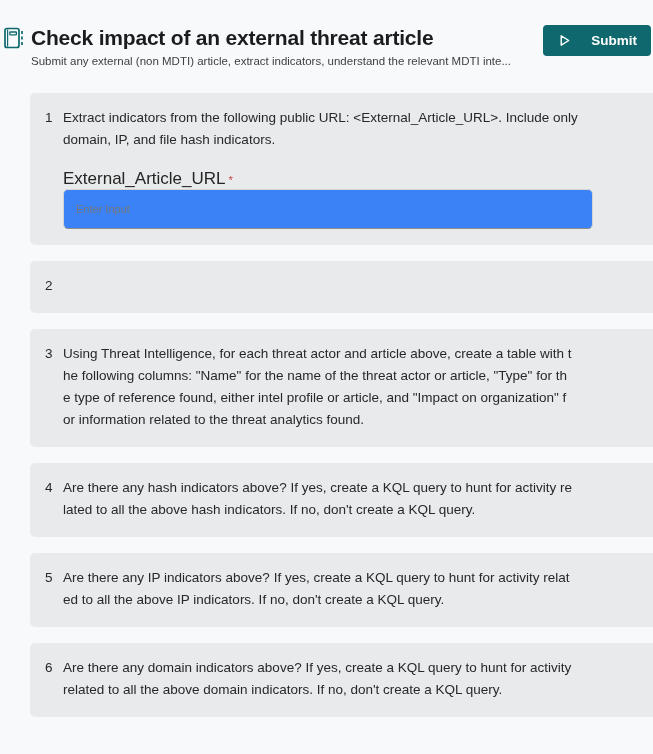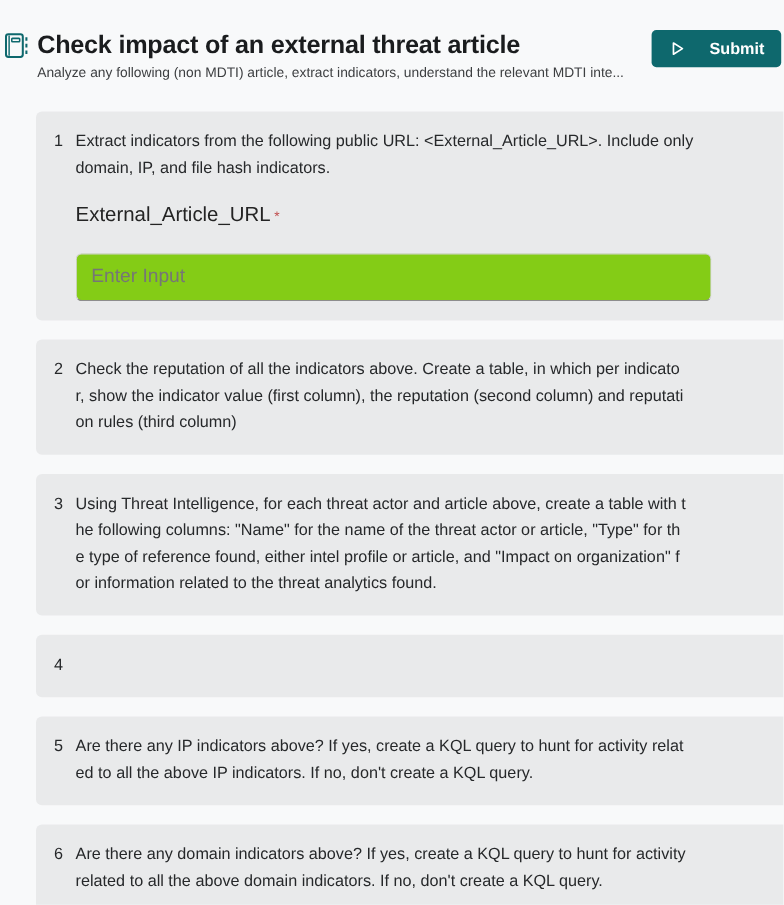--- a/index.html
+++ b/index.html
@@ -54,29 +54,29 @@
   .step-text {
     max-width: 515px;
     font-size: 13.5px; line-height: 22px; color: #26282a;
     word-break: break-all;
   }
   .field { margin-top: 18px; }
   .field-label { font-size: 17px; color: #242424; }
   .req-mark { color: #bf4a4a; margin-left: 3px; font-size: 11.5px; }
   .field input {
     display: block;
-    margin-top: 22px;
+    margin-top: 0;
     width: 530px; height: 40px;
-    background: #84cc16;
+    background: #3b82f6;
     border: 1px solid #d4d4d4;
     border-bottom: 1px solid #8d8d8d;
     border-radius: 5px;
     padding: 0 12px;
     font-family: "Liberation Sans", sans-serif;
-    font-size: 16px; color: #242424;
+    font-size: 11px; color: #242424;
     outline: none;
   }
   .field input::placeholder { color: #767676; }
 </style>
 </head>
 <body>
 
 <div class="page">
 
   <div class="header">
@@ -86,21 +86,21 @@
           <rect x="1" y="1.5" width="14" height="19" rx="2" stroke="#0e686d" stroke-width="1.7"></rect>
           <line x1="3.6" y1="2.5" x2="3.6" y2="19.5" stroke="#0e686d" stroke-width="1.2"></line>
           <rect x="5.8" y="5" width="6.6" height="2.8" rx="0.6" stroke="#0e686d" stroke-width="1.3"></rect>
           <line x1="18" y1="4" x2="18" y2="7" stroke="#0e686d" stroke-width="1.7"></line>
           <line x1="18" y1="9.5" x2="18" y2="12.5" stroke="#0e686d" stroke-width="1.7"></line>
           <line x1="18" y1="15" x2="18" y2="18" stroke="#0e686d" stroke-width="1.7"></line>
         </svg>
       </span>
       <h1 class="title">Check impact of an external threat article</h1>
     </div>
-    <p class="subtitle">Analyze any following (non MDTI) article, extract indicators, understand the relevant MDTI inte...</p>
+    <p class="subtitle">Submit any external (non MDTI) article, extract indicators, understand the relevant MDTI inte...</p>
     <button class="submit-btn">
       <span>
         <svg width="15" height="15" viewBox="0 0 16 16" fill="none">
           <path d="M4.5 3 L12.5 8 L4.5 13 Z" stroke="#ffffff" stroke-width="1.5" stroke-linejoin="round"></path>
         </svg>
       </span>
       <span>Submit</span>
     </button>
   </div>
 
@@ -113,36 +113,36 @@
           <div>
             <span class="field-label">External_Article_URL</span><span class="req-mark">*</span>
           </div>
           <input type="text" placeholder="Enter Input" style="">
         </div>
       </div>
     </section>
 
     <section class="card">
       <div class="step-num">2</div>
-      <div class="step-body">
-        <p class="step-text">Check the reputation of all the indicators above. Create a table, in which per indicator, show the indicator value (first column), the reputation (second column) and reputation rules (third column)</p>
-
-      </div>
     </section>
 
     <section class="card">
       <div class="step-num">3</div>
       <div class="step-body">
         <p class="step-text">Using Threat Intelligence, for each threat actor and article above, create a table with the following columns: "Name" for the name of the threat actor or article, "Type" for the type of reference found, either intel profile or article, and "Impact on organization" for information related to the threat analytics found.</p>
 
       </div>
     </section>
 
     <section class="card">
       <div class="step-num">4</div>
+      <div class="step-body">
+        <p class="step-text">Are there any hash indicators above? If yes, create a KQL query to hunt for activity related to all the above hash indicators. If no, don't create a KQL query.</p>
+
+      </div>
     </section>
 
     <section class="card">
       <div class="step-num">5</div>
       <div class="step-body">
         <p class="step-text">Are there any IP indicators above? If yes, create a KQL query to hunt for activity related to all the above IP indicators. If no, don't create a KQL query.</p>
 
       </div>
     </section>
 

